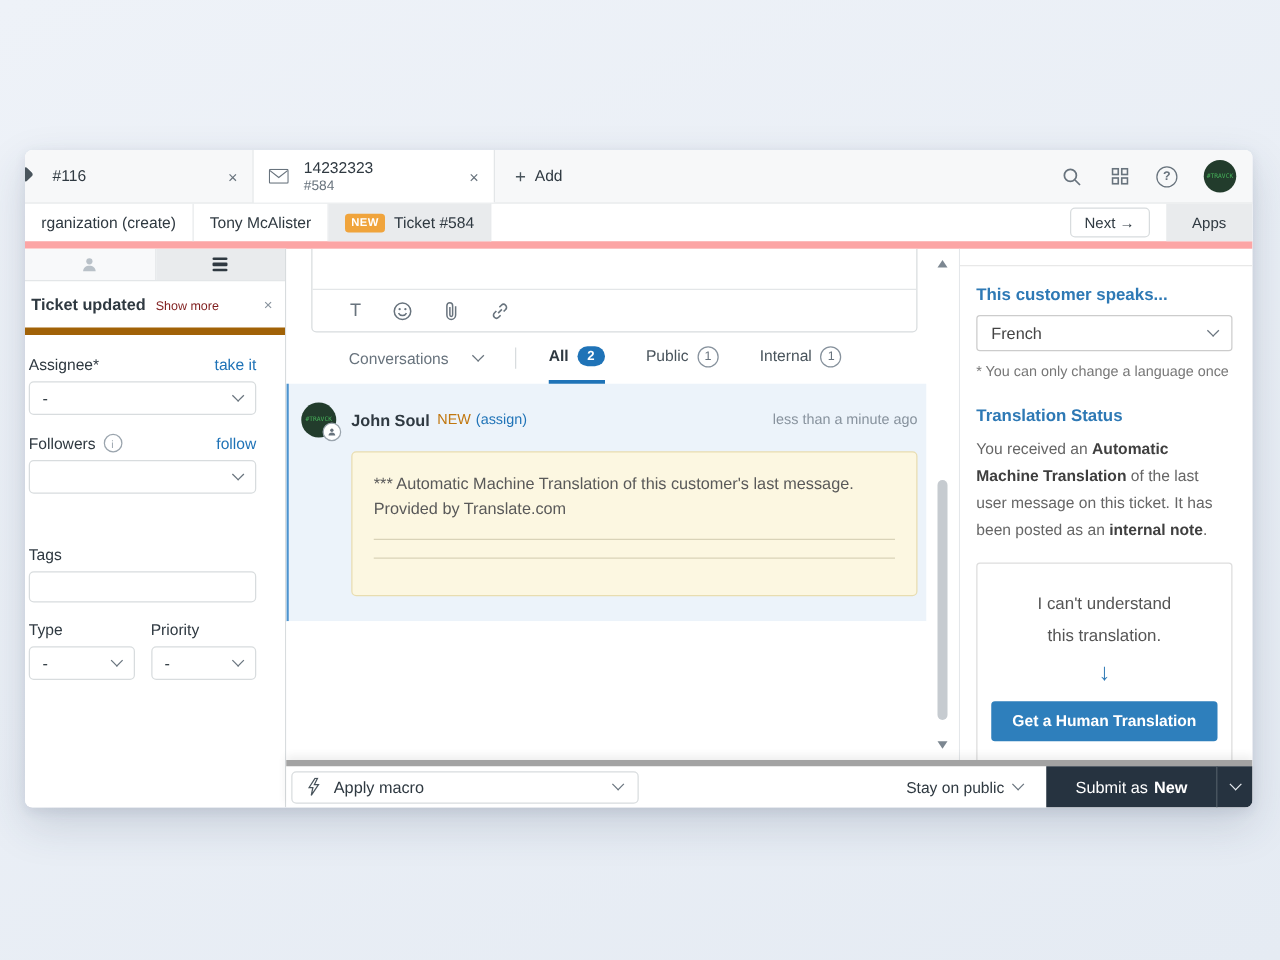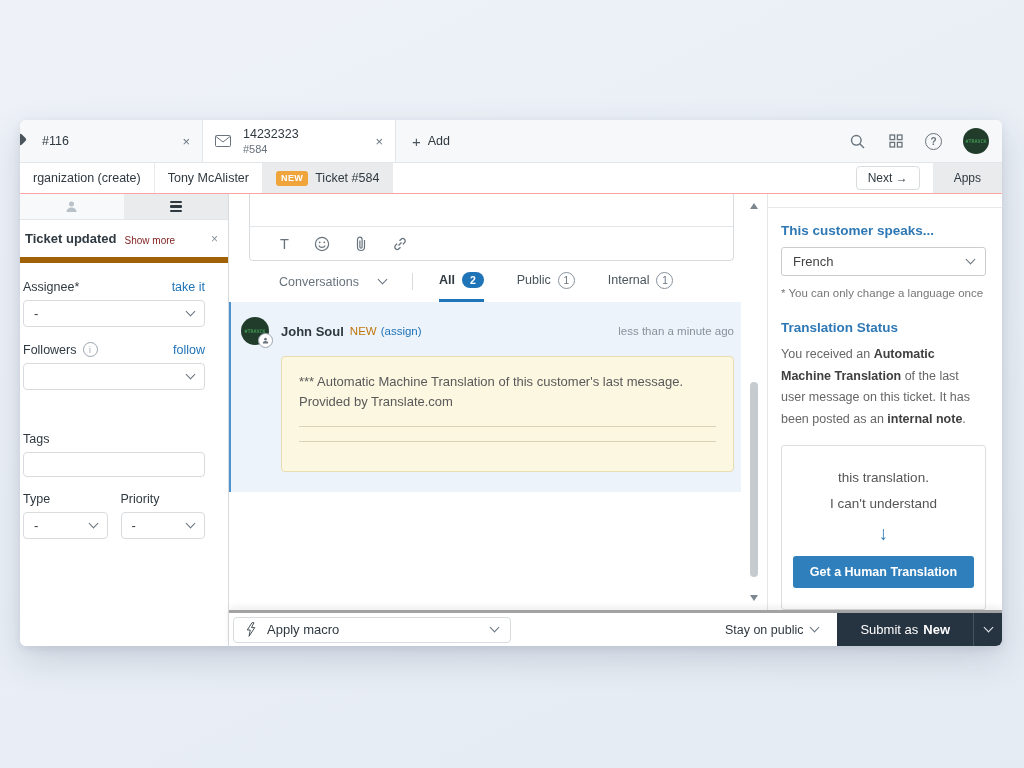--- a/index.html
+++ b/index.html
@@ -20,21 +20,21 @@
   .tab-sub{font-size:11px;color:#68737d}
   .addtab{display:flex;align-items:center;gap:7px;padding:0 16px;font-size:12.5px;color:#2f3941}
   .plus{font-size:15px;color:#49545c;line-height:1}
   .topicons{margin-left:auto;display:flex;align-items:center;gap:21px;padding-right:13px}
   .ticon{width:17px;height:17px;display:flex;align-items:center;justify-content:center}
   .help-circ{width:17px;height:17px;border:1.4px solid #68737d;border-radius:50%;display:flex;align-items:center;justify-content:center;
        font-size:10px;color:#68737d;font-weight:bold;box-sizing:border-box}
   .avatar-top{width:26px;height:26px;border-radius:50%;background:#223c2c;display:flex;align-items:center;justify-content:center;
        font-size:5px;color:#47b35b;overflow:hidden;letter-spacing:0;font-family:"DejaVu Sans Mono",monospace}
   
-  .crumbbar{height:30px;background:#fff;border-bottom:1px solid #fca5a5;display:flex;align-items:stretch;font-size:12.5px;color:#2f3941;flex:none}
+  .crumbbar{height:30px;background:#fff;border-bottom:6px solid #fca5a5;display:flex;align-items:stretch;font-size:12.5px;color:#2f3941;flex:none}
   .crumb{display:flex;align-items:center;padding:0 13px;border-right:1px solid #e8eaec;white-space:nowrap}
   .crumb.sel{background:#e9ebed}
   .newbadge{background:#f0a43c;color:#fff;font-size:9px;font-weight:bold;padding:2.5px 5px;border-radius:3px;margin-right:7px;letter-spacing:.4px}
   .next-btn{border:1px solid #d8dcde;border-radius:4px;background:#fff;padding:4px 11px;font-size:12px;color:#2f3941;
        margin:auto 13px auto auto;white-space:nowrap}
   .apps-btn{background:#e9ebed;display:flex;align-items:center;padding:0 21px;font-size:12px;color:#2f3941}
   
   .bodyrow{flex:1;display:flex;min-height:0}
   .sidebar{width:208px;flex:none;border-right:1px solid #d8dcde;background:#fff;overflow:hidden;display:flex;flex-direction:column}
   .side-tabs{height:25px;display:flex;flex:none;border-bottom:1px solid #e3e6e8}
@@ -106,21 +106,21 @@
   .lang-sel{height:27px;border:1px solid #ccc;border-radius:3px;display:flex;align-items:center;justify-content:space-between;
        padding:0 11px;font-size:13px;color:#444;margin-bottom:11px}
   .tiny{font-size:11.5px;color:#777;margin-bottom:21px}
   .para{font-size:12.5px;line-height:1.72;color:#666;margin:0 0 15px}
   .para b{color:#3f3f3f}
   .card{border:1px solid #ddd;border-radius:3px;padding:19px 11px 21px;text-align:center;margin:3px 0 23px}
   .card-txt{font-size:13.5px;color:#555;line-height:1.95}
   .darrow{color:#2e79b5;font-size:19px;font-weight:bold;margin:5px 0 11px}
   .ght-btn{background:#2e7fbc;color:#fff;border-radius:3px;padding:9px 2px;font-size:12.5px;font-weight:bold}
   
-  .footer{height:33px;flex:none;border-top:3px solid #a3a3a3;background:#fff;display:flex;align-items:center;
+  .footer{height:33px;flex:none;border-top:5px solid #a3a3a3;background:#fff;display:flex;align-items:center;
        box-shadow:0 -3px 7px rgba(0,0,0,.07);position:relative;z-index:2}
   .macro{width:278px;height:26px;box-sizing:border-box;margin-left:4px;border:1px solid #d8dcde;border-radius:4px;
        display:flex;align-items:center;padding:0 12px;gap:11px;font-size:13px;color:#2f3941}
   .macro .chev{margin-left:auto}
   .stay{margin-left:auto;display:flex;align-items:center;gap:8px;font-size:12.5px;color:#2f3941;margin-right:19px}
   .submitgrp{height:33px;display:flex;align-items:stretch}
   .sub-main{background:#263340;color:#fff;display:flex;align-items:center;gap:5px;padding:0 23px;font-size:13px}
   .sub-chev{background:#263340;border-left:1px solid #46535e;width:28px;display:flex;align-items:center;justify-content:center}
   svg{display:block}
 </style>
@@ -346,22 +346,22 @@
             <div class="ph">This customer speaks...</div>
             <div class="lang-sel">
               <span>French</span>
               <span class="chev"></span>
             </div>
             <div class="tiny">* You can only change a language once</div>
             <div class="ph">Translation Status</div>
             <p class="para"><span>You received an </span><b>Automatic Machine Translation</b><span> of the last user message on this ticket. It has been posted as an </span><b>internal note</b><span>.</span></p>
             <div class="card">
               <div class="card-txt">
+                <div>I can't understand</div>
                 <div>this translation.</div>
-                <div>I can't understand</div>
               </div>
               <div class="darrow">↓</div>
               <div class="ght-btn">Get a Human Translation</div>
             </div>
 
           </div>
         </div>
       </div>
 
       <div class="footer">

